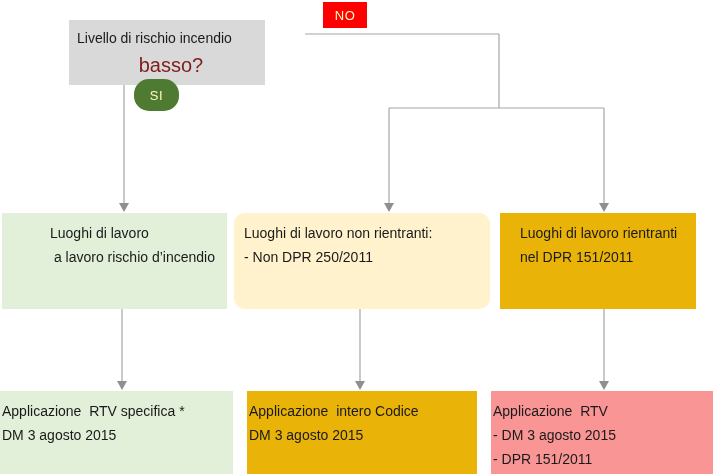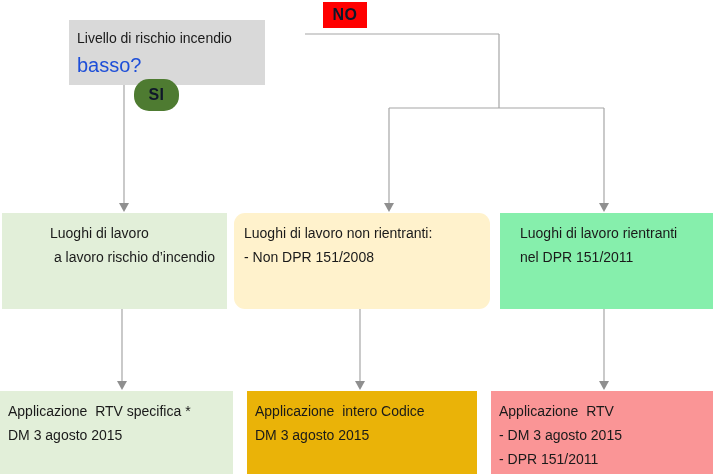--- a/index.html
+++ b/index.html
@@ -12,36 +12,36 @@
     overflow:hidden;
   }
   .box{position:absolute;box-sizing:border-box;}
   .box .line{white-space:pre-wrap;font-size:14px;line-height:24px;}
   
   .decision{
     left:69px;top:20px;width:196px;height:65px;
     background:#d9d9d9;padding:6px 0 0 8px;
   }
   .decision .q1{font-size:14px;line-height:25px;white-space:pre-wrap;}
-  .decision .q2{font-size:20px;line-height:28px;color:#1d4ed8;white-space:pre-wrap;}
+  .decision .q2{font-size:20px;line-height:28px;color:#7f1d1d;white-space:pre-wrap;text-align:center;}
   
   .badge{
     position:absolute;display:flex;align-items:center;justify-content:center;
-    color:#0f172a;font-size:16px;font-weight:bold;letter-spacing:.5px;
+    color:#fef9c3;font-size:13px;font-weight:normal;letter-spacing:.5px;
   }
   .badge-no{left:323px;top:2px;width:44px;height:26px;background:#ff0000;}
   .badge-si{left:134px;top:79px;width:45px;height:32px;background:#4e7b31;border-radius:15px;}
   
   .mid{top:213px;height:96px;padding:8px 10px;}
   .mid-green{left:2px;width:225px;background:#e2efd9;padding-left:48px;}
   .mid-yellow{left:234px;width:256px;background:#fff2cc;border-radius:11px;}
-  .mid-pink{left:500px;width:213px;background:#86efac;padding-left:20px;}
+  .mid-pink{left:500px;width:196px;background:#eab308;padding-left:20px;}
   .gap-above{margin-top:13px;}
   
-  .bot{top:391px;height:83px;padding:8px 8px;}
+  .bot{top:391px;height:83px;padding:8px 2px;}
   .bot-green{left:0px;width:233px;background:#e2efd9;}
   .bot-yellow{left:247px;width:230px;background:#eab308;}
   .bot-pink{left:491px;width:222px;background:#fa9596;}
   .connectors{position:absolute;left:0;top:0;pointer-events:none;}
 </style>
 </head>
 <body>
 
 <div class="canvas">
 
@@ -78,21 +78,21 @@
   <div class="badge badge-no">NO</div>
   <div class="badge badge-si">SI</div>
 
   <div class="box mid mid-green">
     <div class="line">Luoghi di lavoro</div>
     <div class="line"> a lavoro rischio d’incendio</div>
   </div>
 
   <div class="box mid mid-yellow">
     <div class="line">Luoghi di lavoro non rientranti:</div>
-    <div class="line">- Non DPR 151/2008</div>
+    <div class="line">- Non DPR 250/2011</div>
   </div>
 
   <div class="box mid mid-pink">
     <div class="line">Luoghi di lavoro rientranti</div>
     <div class="line">nel DPR 151/2011</div>
   </div>
 
   <div class="box bot bot-green">
     <div class="line">Applicazione  RTV specifica *</div>
     <div class="line">DM 3 agosto 2015</div>

